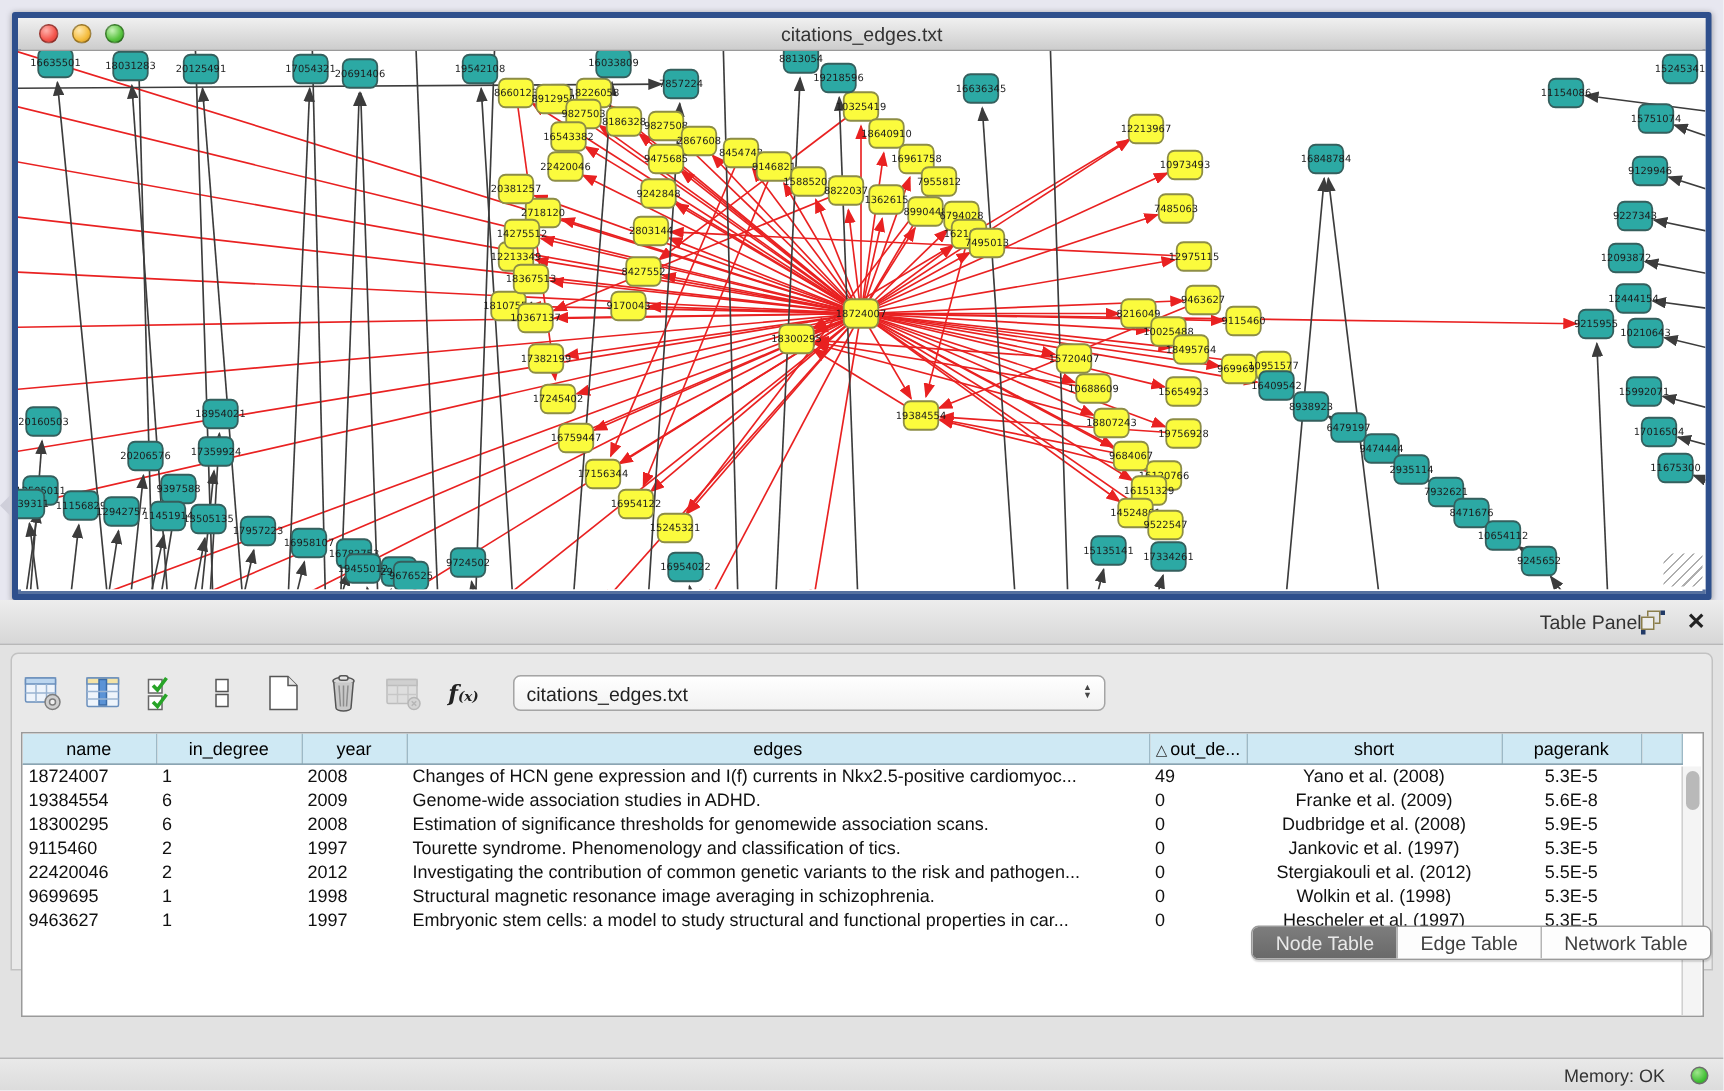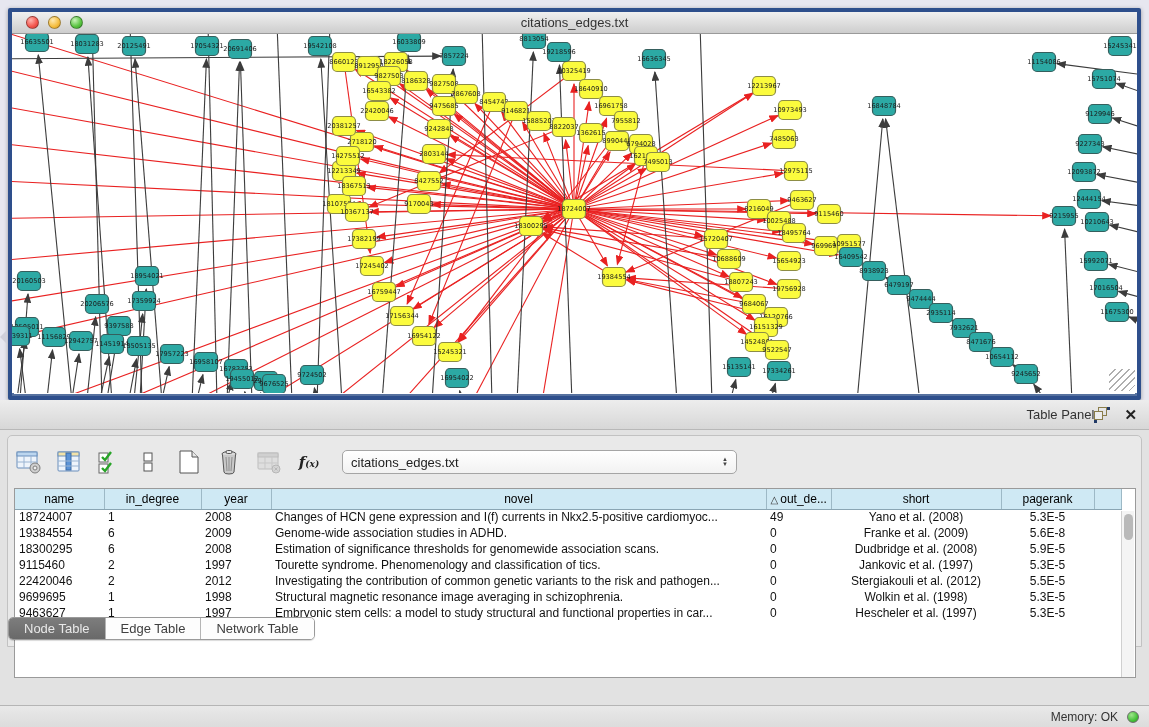--- a/index.html
+++ b/index.html
@@ -57,31 +57,31 @@
   th { background:#cfe9f4; border-right:1px solid #9db9c6; border-bottom:1px solid #8aa5b3;
     height:20px; font-weight:normal; color:#000; text-align:center; overflow:hidden; white-space:nowrap; }
   th.sorted { text-align:left; padding-left:4px; }
   .sort-tri { font-size:10px; color:#333; margin-right:2px; }
   td { height:16px; color:#111; padding:0 4px; overflow:hidden; white-space:nowrap; text-overflow:ellipsis; }
   td.c-center { text-align:center; }
   .vscroll { position:absolute; right:1px; top:22px; width:13px; height:166px; background:#f4f4f4;
     border-left:1px solid #d0d0d0; }
   .vthumb { position:absolute; left:2px; top:3px; width:9px; height:26px; background:#b9b9b9; border-radius:5px; }
 
-  .tabs { position:absolute; left:0; right:0; bottom:6px; display:flex; justify-content:flex-start; }
+  .tabs { position:absolute; left:0; right:0; bottom:6px; display:flex; justify-content:flex-end; }
   .seg { display:flex; border:1px solid #9a9a9a; border-radius:5px; overflow:hidden;
     background:#fdfdfd; box-shadow:0 1px 1px rgba(0,0,0,.15); }
   .seg-btn { padding:3px 15px; font-size:13px; color:#404040; border-right:1px solid #b5b5b5; background:#fdfdfd; }
   .seg-btn:last-child { border-right:none; }
   .seg-btn.active { background:linear-gradient(#7d7d7d,#696969); color:#e9e9e9; }
 
   .status-bar { position:absolute; left:0; top:705px; width:1149px; height:22px;
     background:linear-gradient(#e9e9e9,#dcdcdc); border-top:1px solid #b5b5b5;
     display:flex; align-items:center; justify-content:flex-end; }
-  .mem-label { font-size:12px; color:#333; margin-right:9px; }
+  .mem-label { font-size:12px; color:#333; margin-right:17px; }
   .mem-dot { width:12px; height:12px; border-radius:50%; margin-right:10px;
     background:radial-gradient(circle at 35% 30%, #9fe68c, #3fbe33 65%, #2f9a28); border:1px solid #6d6d6d; }
 </style>
 </head>
 <body>
 
 <div class="network-region">
   <div class="graph-window">
     <div class="titlebar">
       <div class="traffic">
@@ -843,21 +843,21 @@
           <col style="width:65px">
             <col style="width:170px">
             <col style="width:93px">
             <col style="width:27px">
         </colgroup>
         <thead>
             <tr id="thead-row">
               <th>name</th>
               <th>in_degree</th>
               <th>year</th>
-              <th>novel</th>
+              <th>edges</th>
               <th class="sorted"><span class="sort-tri">△</span>out_de...</th>
               <th>short</th>
               <th>pagerank</th>
               <th></th>
             </tr>
           </thead>
         <tbody id="tbody">
             <tr>
               <td>18724007</td>
               <td>1</td>

